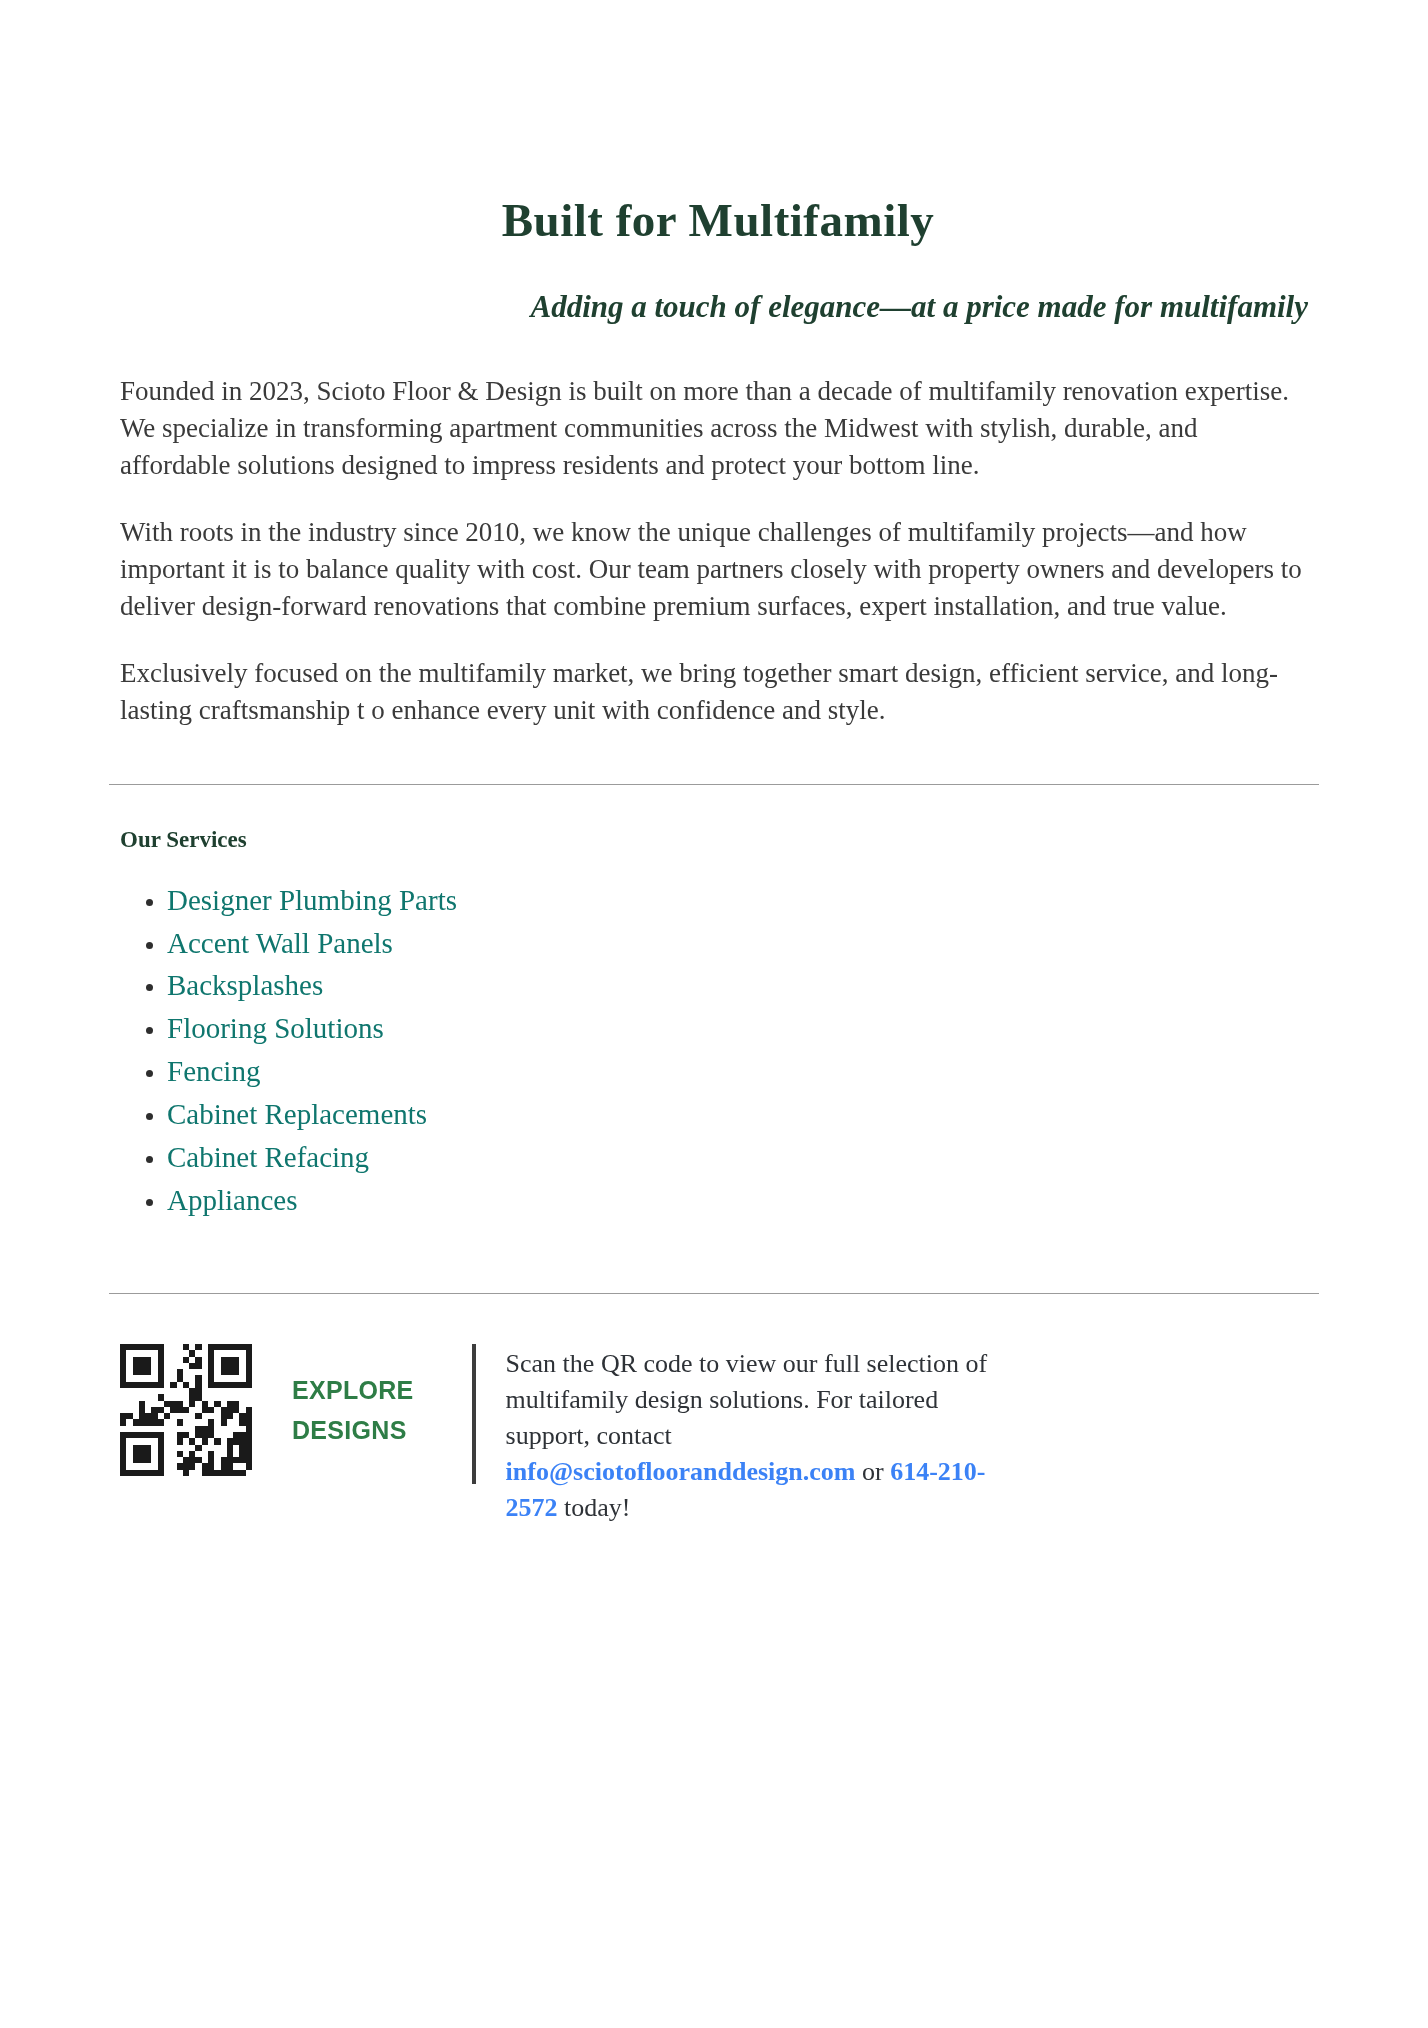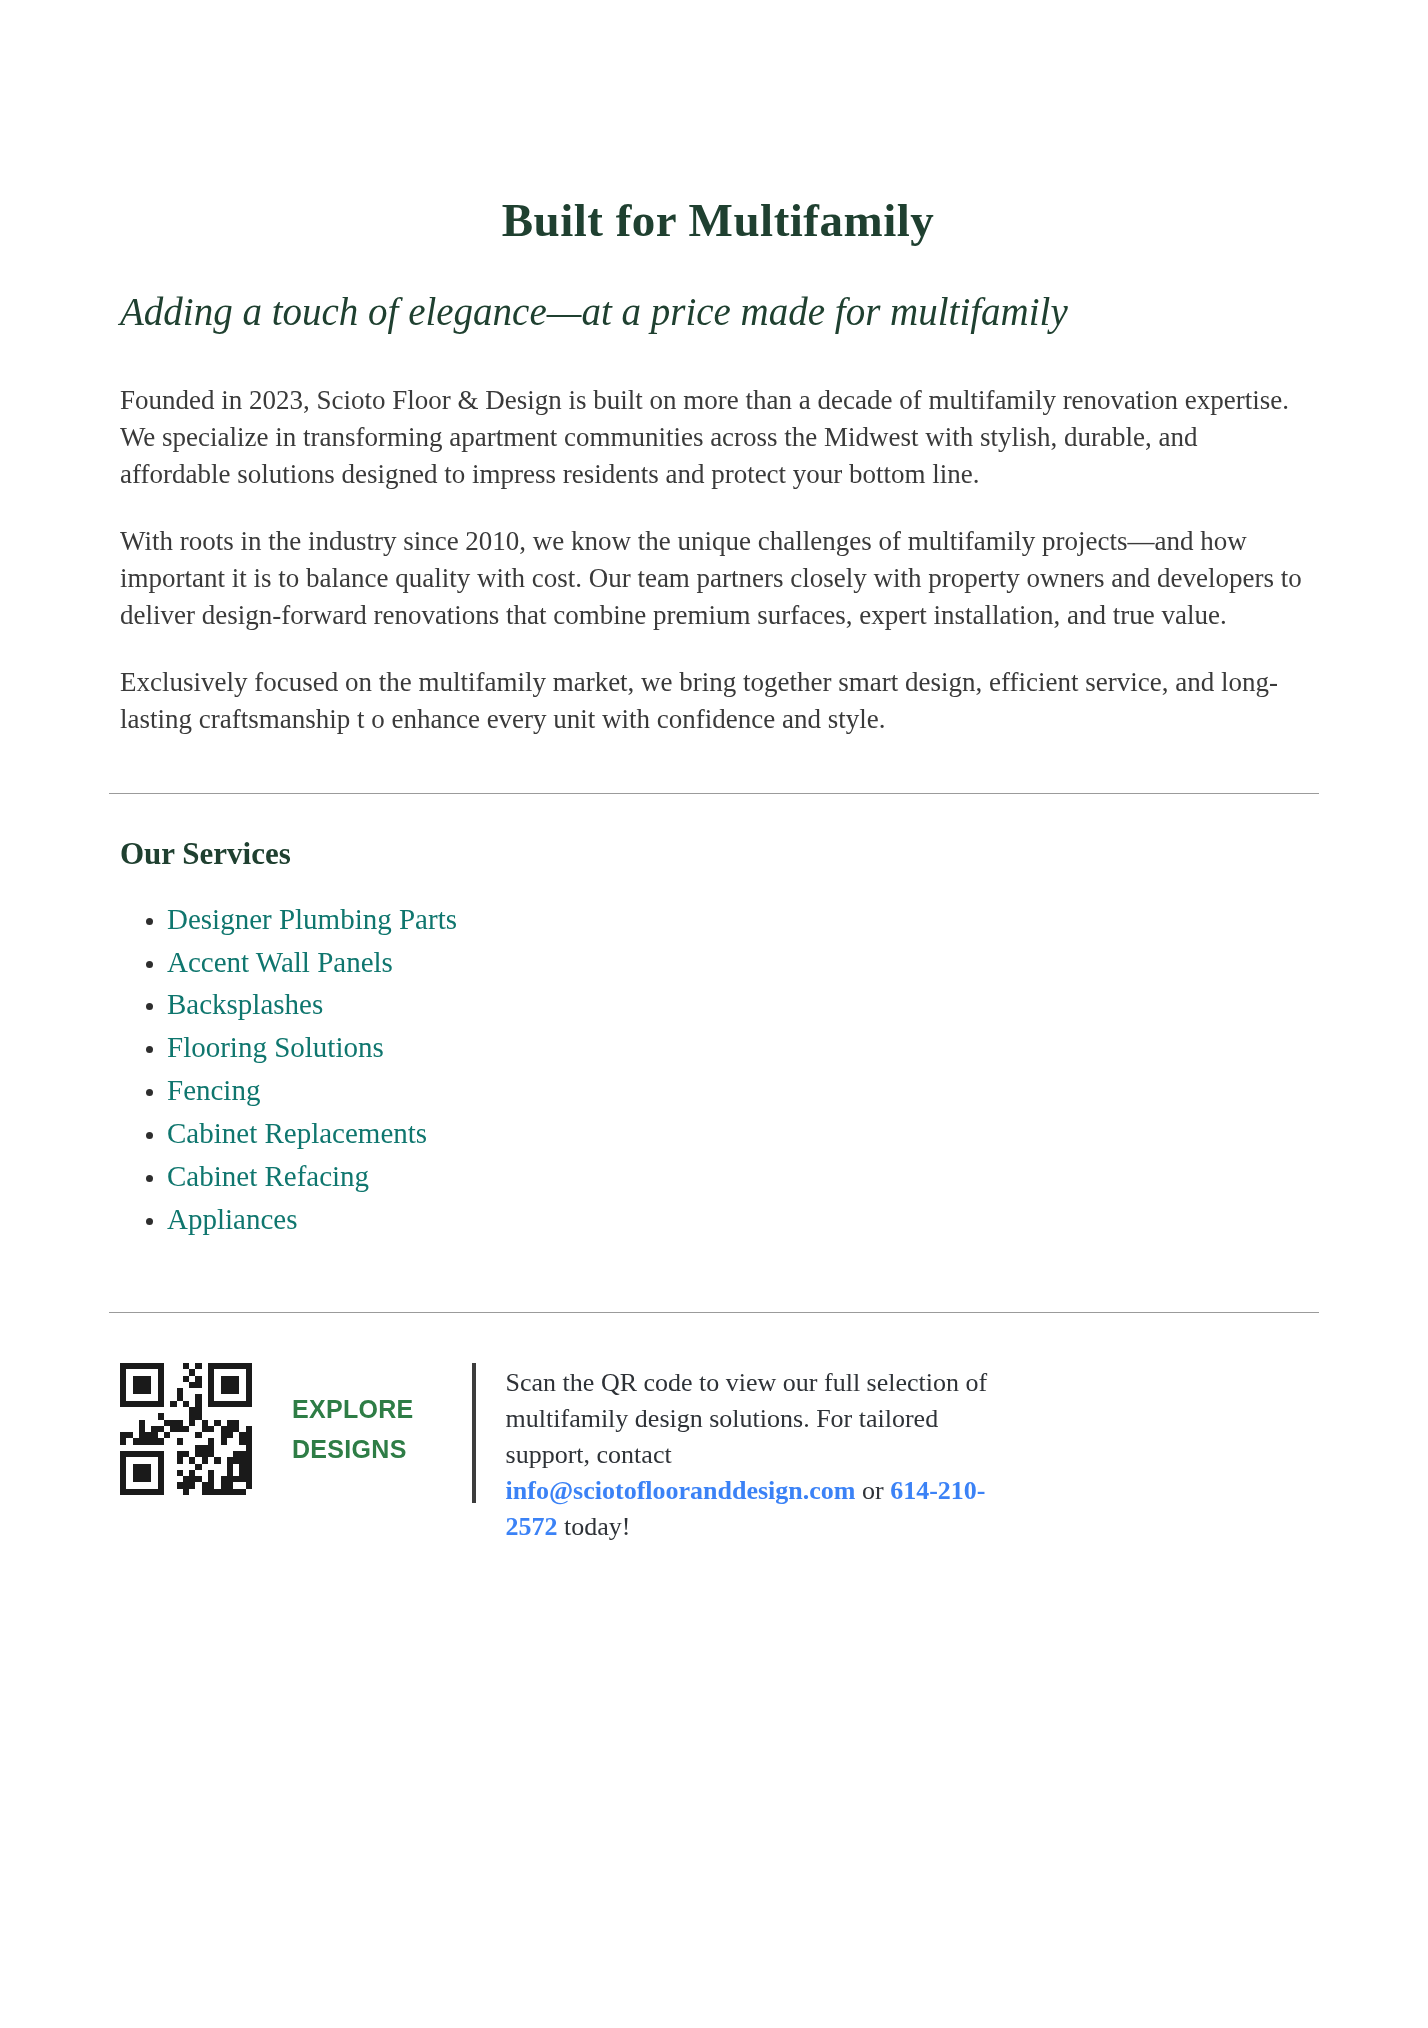--- a/index.html
+++ b/index.html
@@ -29,42 +29,43 @@
     padding-left: 8px;
     font-size: 47px;
     line-height: 1.1;
     font-weight: 700;
     color: var(--heading);
     letter-spacing: 0.5px;
     text-align: center;
   }
   .subtitle {
     margin: 42px 0 0 0;
-    font-size: 39px;
+    font-size: 31px;
     font-style: italic;
-    font-weight: 400;
+    font-weight: 700;
     color: var(--heading);
+    text-align: right;
   }
   .intro { margin-top: 48px; }
   .intro p {
     margin: 0 0 30px 0;
     font-size: 27px;
     line-height: 37px;
     color: var(--body);
     max-width: 1190px;
   }
   hr.divider {
     border: none;
     border-top: 1px solid var(--divider);
     margin: 55px -11px 0 -11px;
   }
   hr.divider.second { margin-top: 76px; }
   h2[data-name="services-heading"] {
     margin: 42px 0 0 0;
-    font-size: 31px;
+    font-size: 23px;
     font-weight: 700;
     color: var(--heading);
   }
   ul.services {
     margin: 32px 0 0 0;
     padding-left: 47px;
     list-style: disc;
   }
   ul.services li {
     font-size: 29px;

